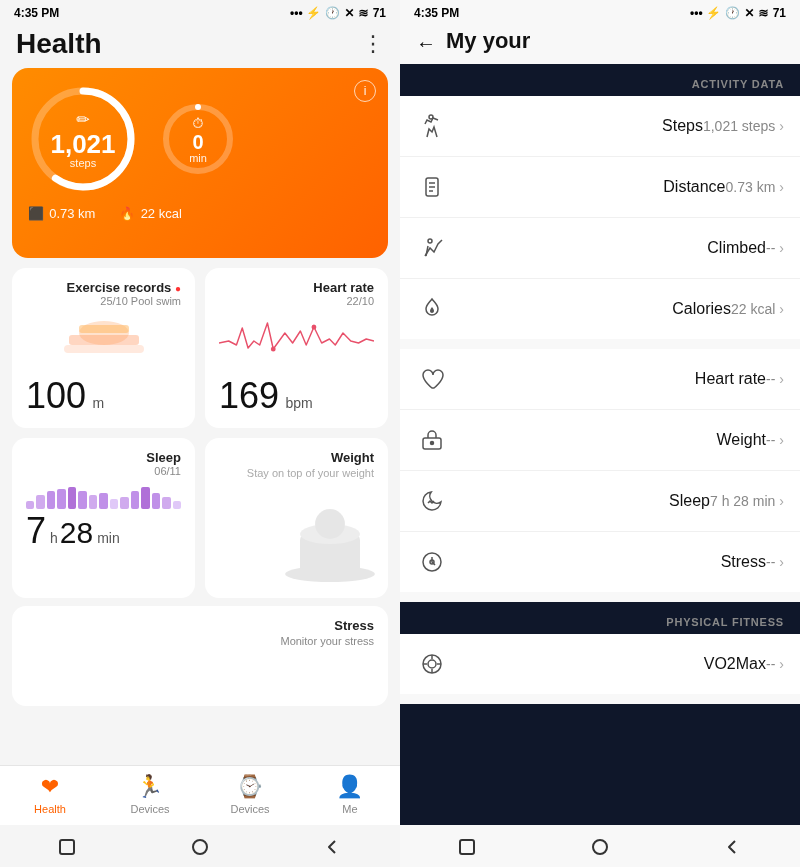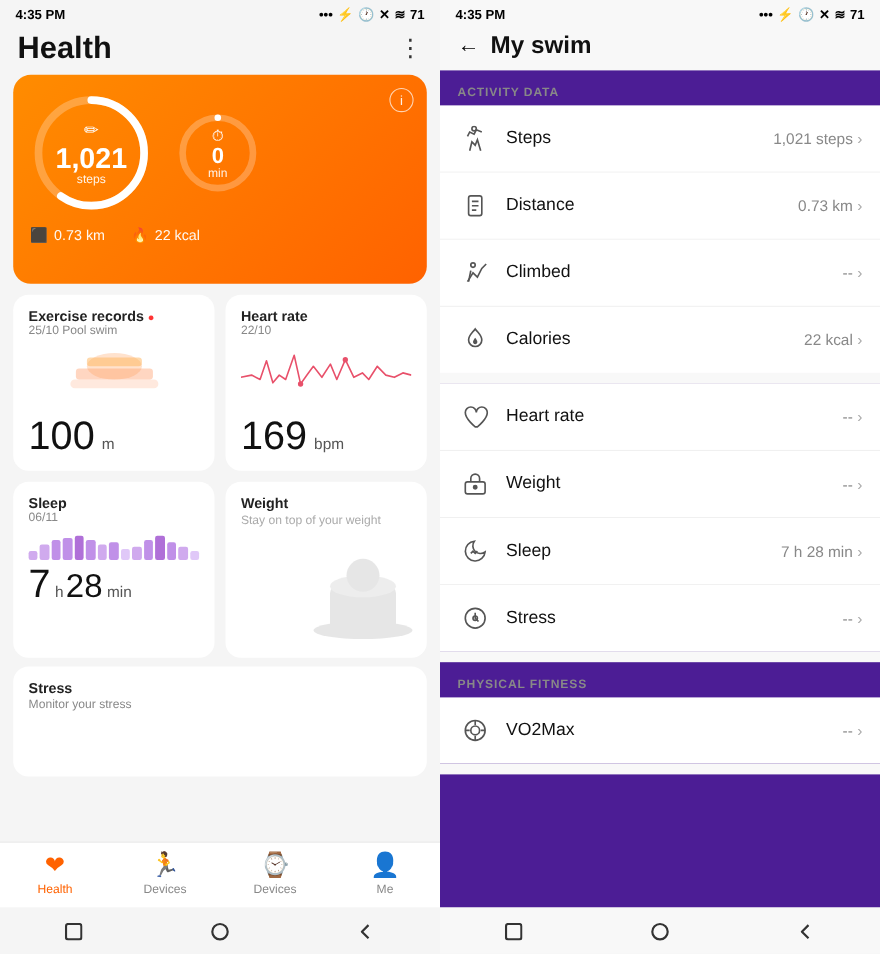--- a/index.html
+++ b/index.html
@@ -147,20 +147,21 @@
       gap: 10px;
       margin: 0 12px 8px;
     }
     .card {
       background: white;
       border-radius: 14px;
       padding: 12px 14px;
       min-height: 160px;
       position: relative;
       overflow: hidden;
+      text-align: right;
     }
     .card-title {
       font-size: 13px;
       font-weight: 600;
       color: #222;
     }
     .card-date {
       font-size: 11px;
       color: #888;
     }
@@ -272,22 +273,23 @@
     }
     .right-header h2 {
       font-size: 22px;
       font-weight: 600;
       color: #111;
     }
 
     .right-content {
       flex: 1;
       overflow-y: auto;
-      background: #4c1d95;
+      background: #0f172a;
       padding: 0 0 10px;
+      text-align: right;
     }
 
     .section-label {
       font-size: 11px;
       font-weight: 700;
       color: #888;
       letter-spacing: 0.8px;
       padding: 14px 16px 6px;
       text-transform: uppercase;
     }
@@ -553,21 +555,21 @@
       <span>⚡</span>
       <span>🕐</span>
       <span>✕</span>
       <span>≋</span>
       <span>71</span>
     </div>
   </div>
 
   <div class="right-header">
     <span class="back-arrow">←</span>
-    <h2>My swim</h2>
+    <h2>My your</h2>
   </div>
 
   <div class="right-content">
 
     <div>
       <div class="section-label">ACTIVITY DATA</div>
       <div class="items-block">
 
         <div class="data-item">
           <div class="data-item-icon">

